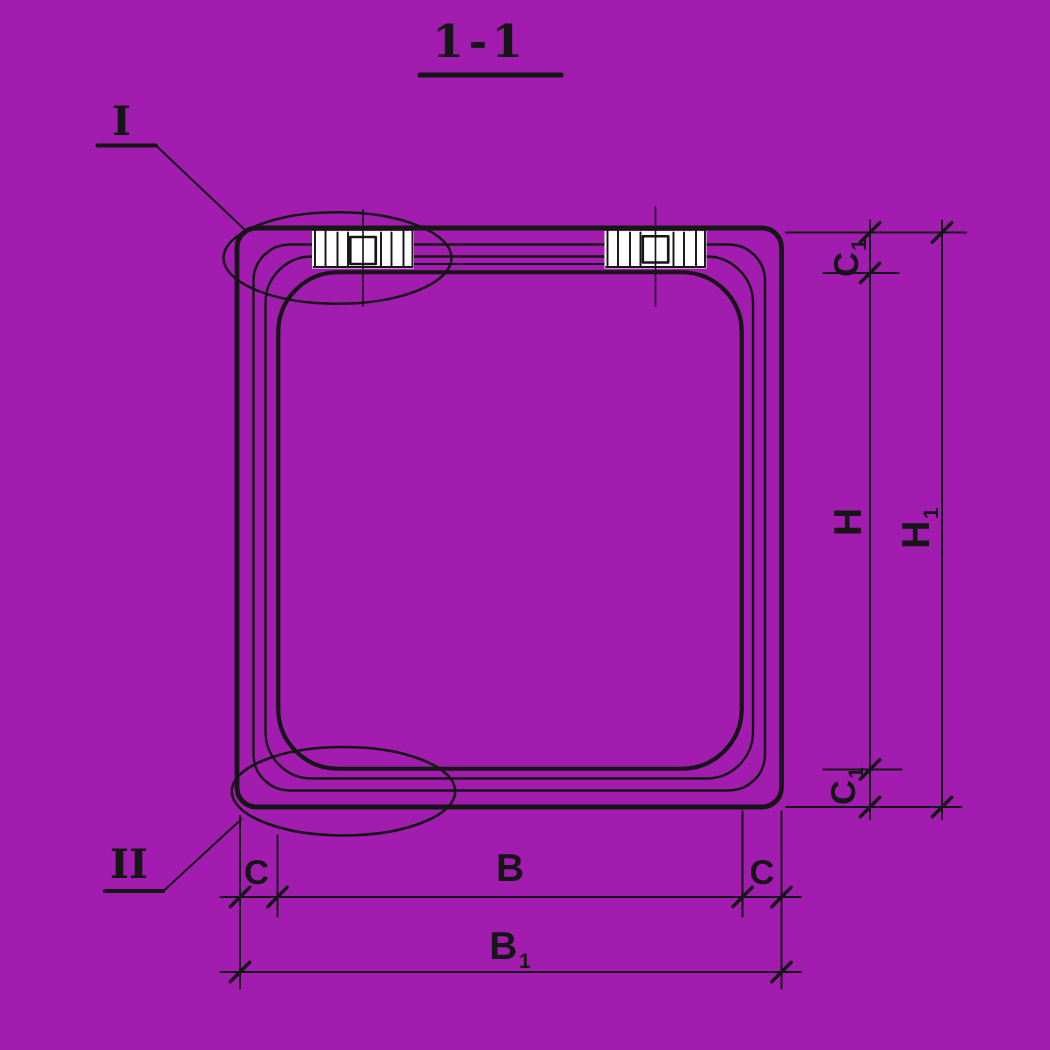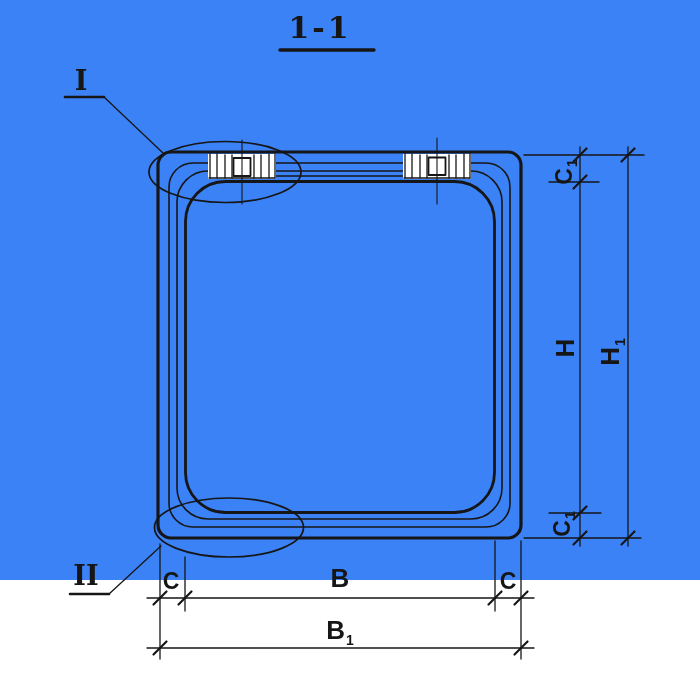--- a/index.html
+++ b/index.html
@@ -1,20 +1,20 @@
 <!DOCTYPE html>
 <html><head>
 <meta charset="utf-8">
 <style>
   html,body{margin:0;padding:0;}
   body{
     width:700px;height:700px;background:#ffffff;
     font-family:"Liberation Sans",sans-serif;overflow:hidden;
   }
-  .page{width:700px;height:580px;background:#3b82f6;position:relative;}
+  .page{width:700px;height:700px;background:#a21caf;position:relative;}
   svg{display:block;}
   .ink{stroke:#161616;fill:none;stroke-linecap:round;stroke-linejoin:round;}
   .s-thick{stroke-width:3.2;}
   .s-med{stroke-width:2.8;}
   .s-thin{stroke-width:1.6;}
   .s-hair{stroke-width:1.3;}
   .tick{stroke:#161616;stroke-width:2.2;stroke-linecap:round;}
   .lbl{fill:#161616;font-family:"Liberation Sans",sans-serif;font-weight:bold;}
   .serif{font-family:"DejaVu Serif",serif;}
   .t-title{font-size:30px;letter-spacing:3px;}

